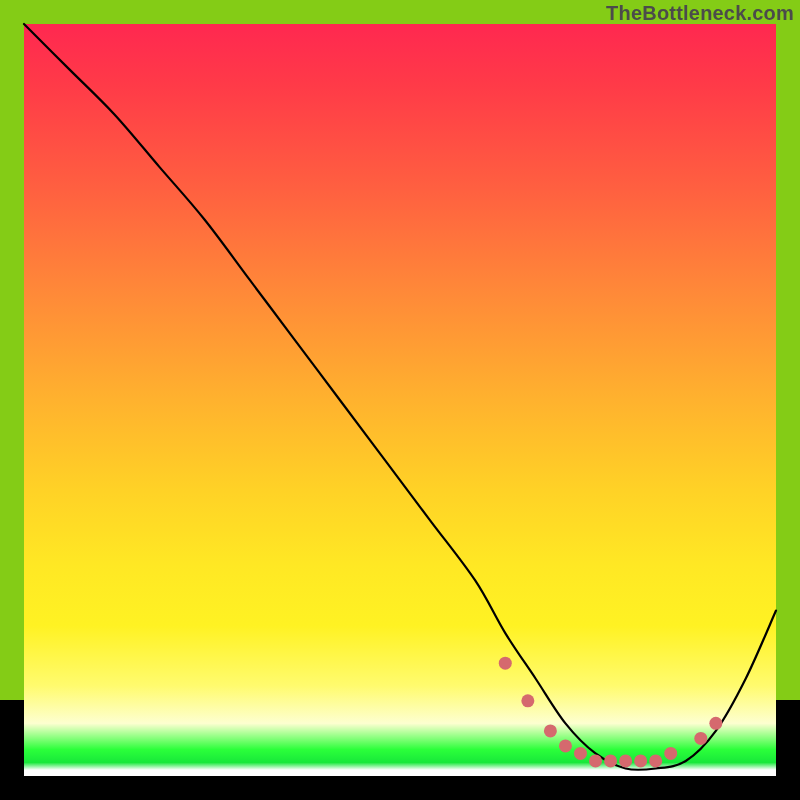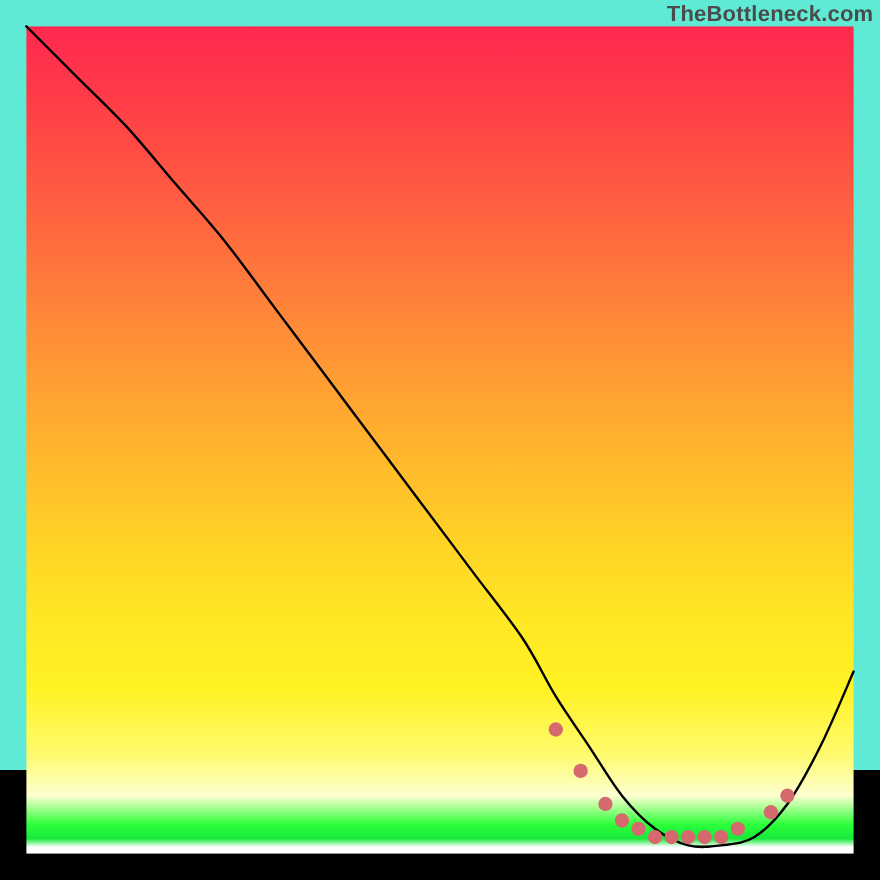--- a/index.html
+++ b/index.html
@@ -8,21 +8,21 @@
     width: 800px;
     height: 800px;
     background: #000;
     overflow: hidden;
     font-family: Arial, Helvetica, sans-serif;
   }
   .stage {
     position: relative;
     width: 800px;
     height: 700px;
-    background: #5eead4;
+    background: #84cc16;
   }
   .plot {
     position: absolute;
     left: 24px;
     top: 24px;
     width: 752px;
     height: 752px;
     
     background: linear-gradient(
       to bottom,

